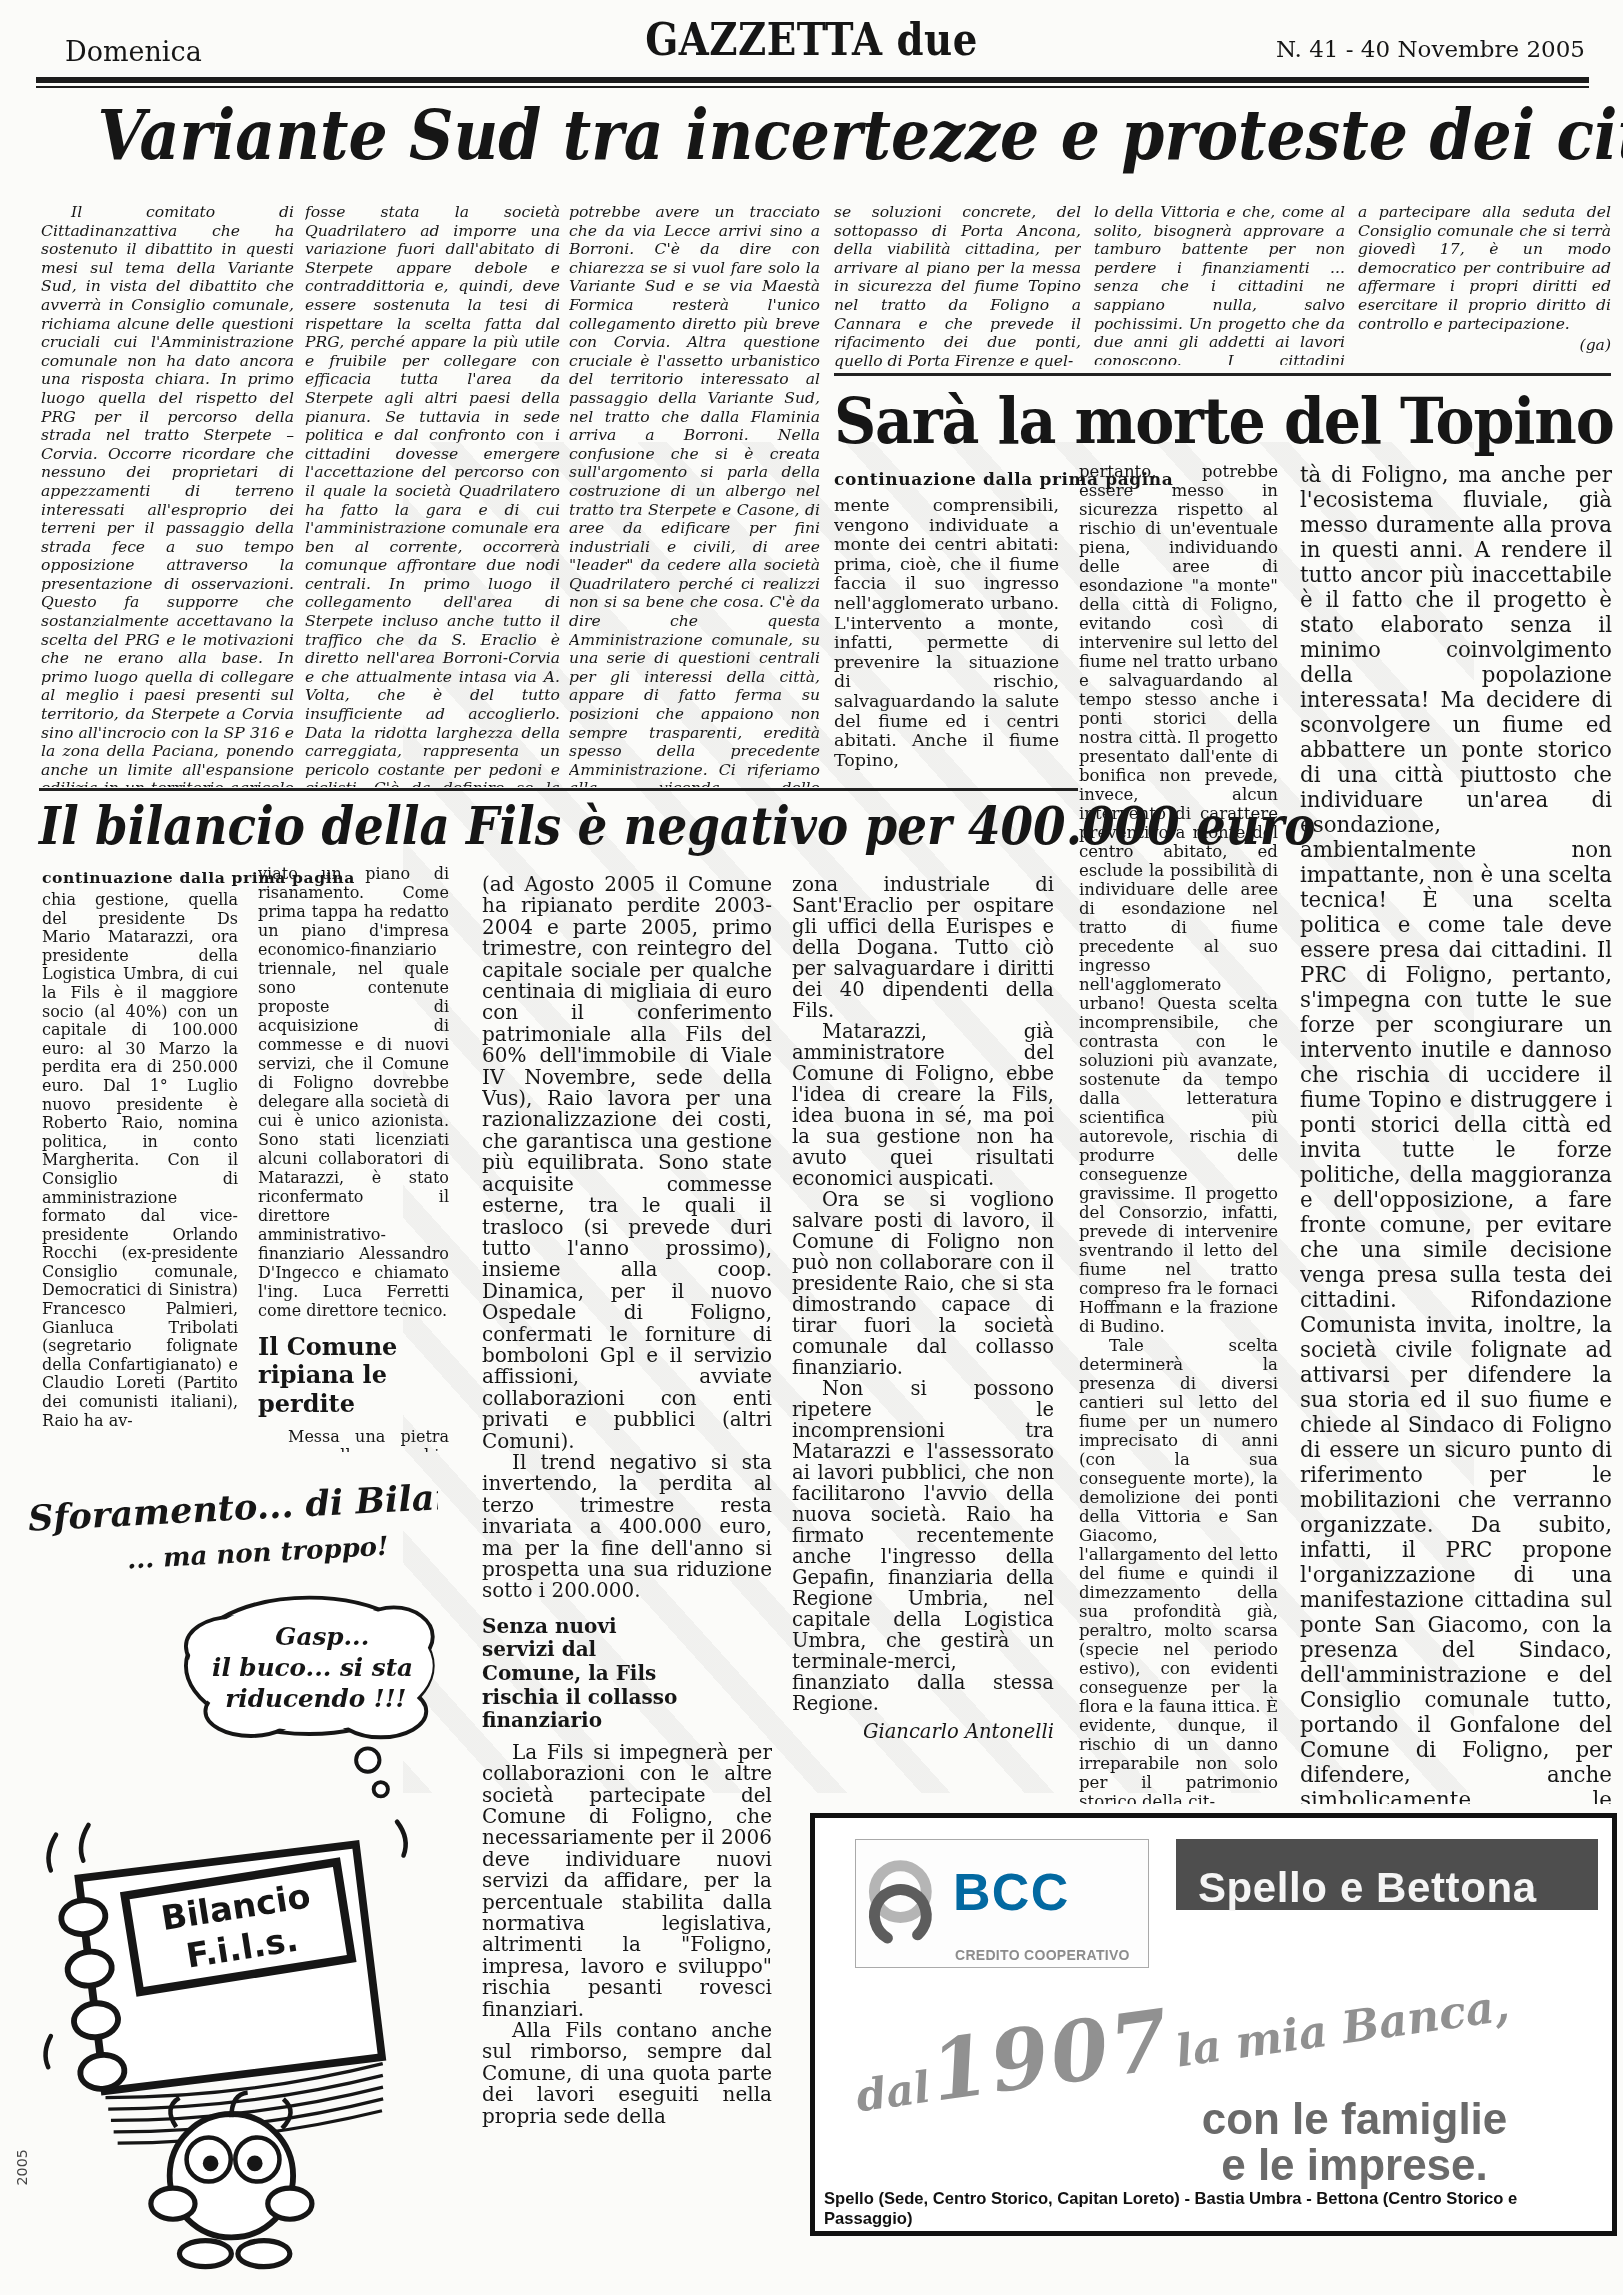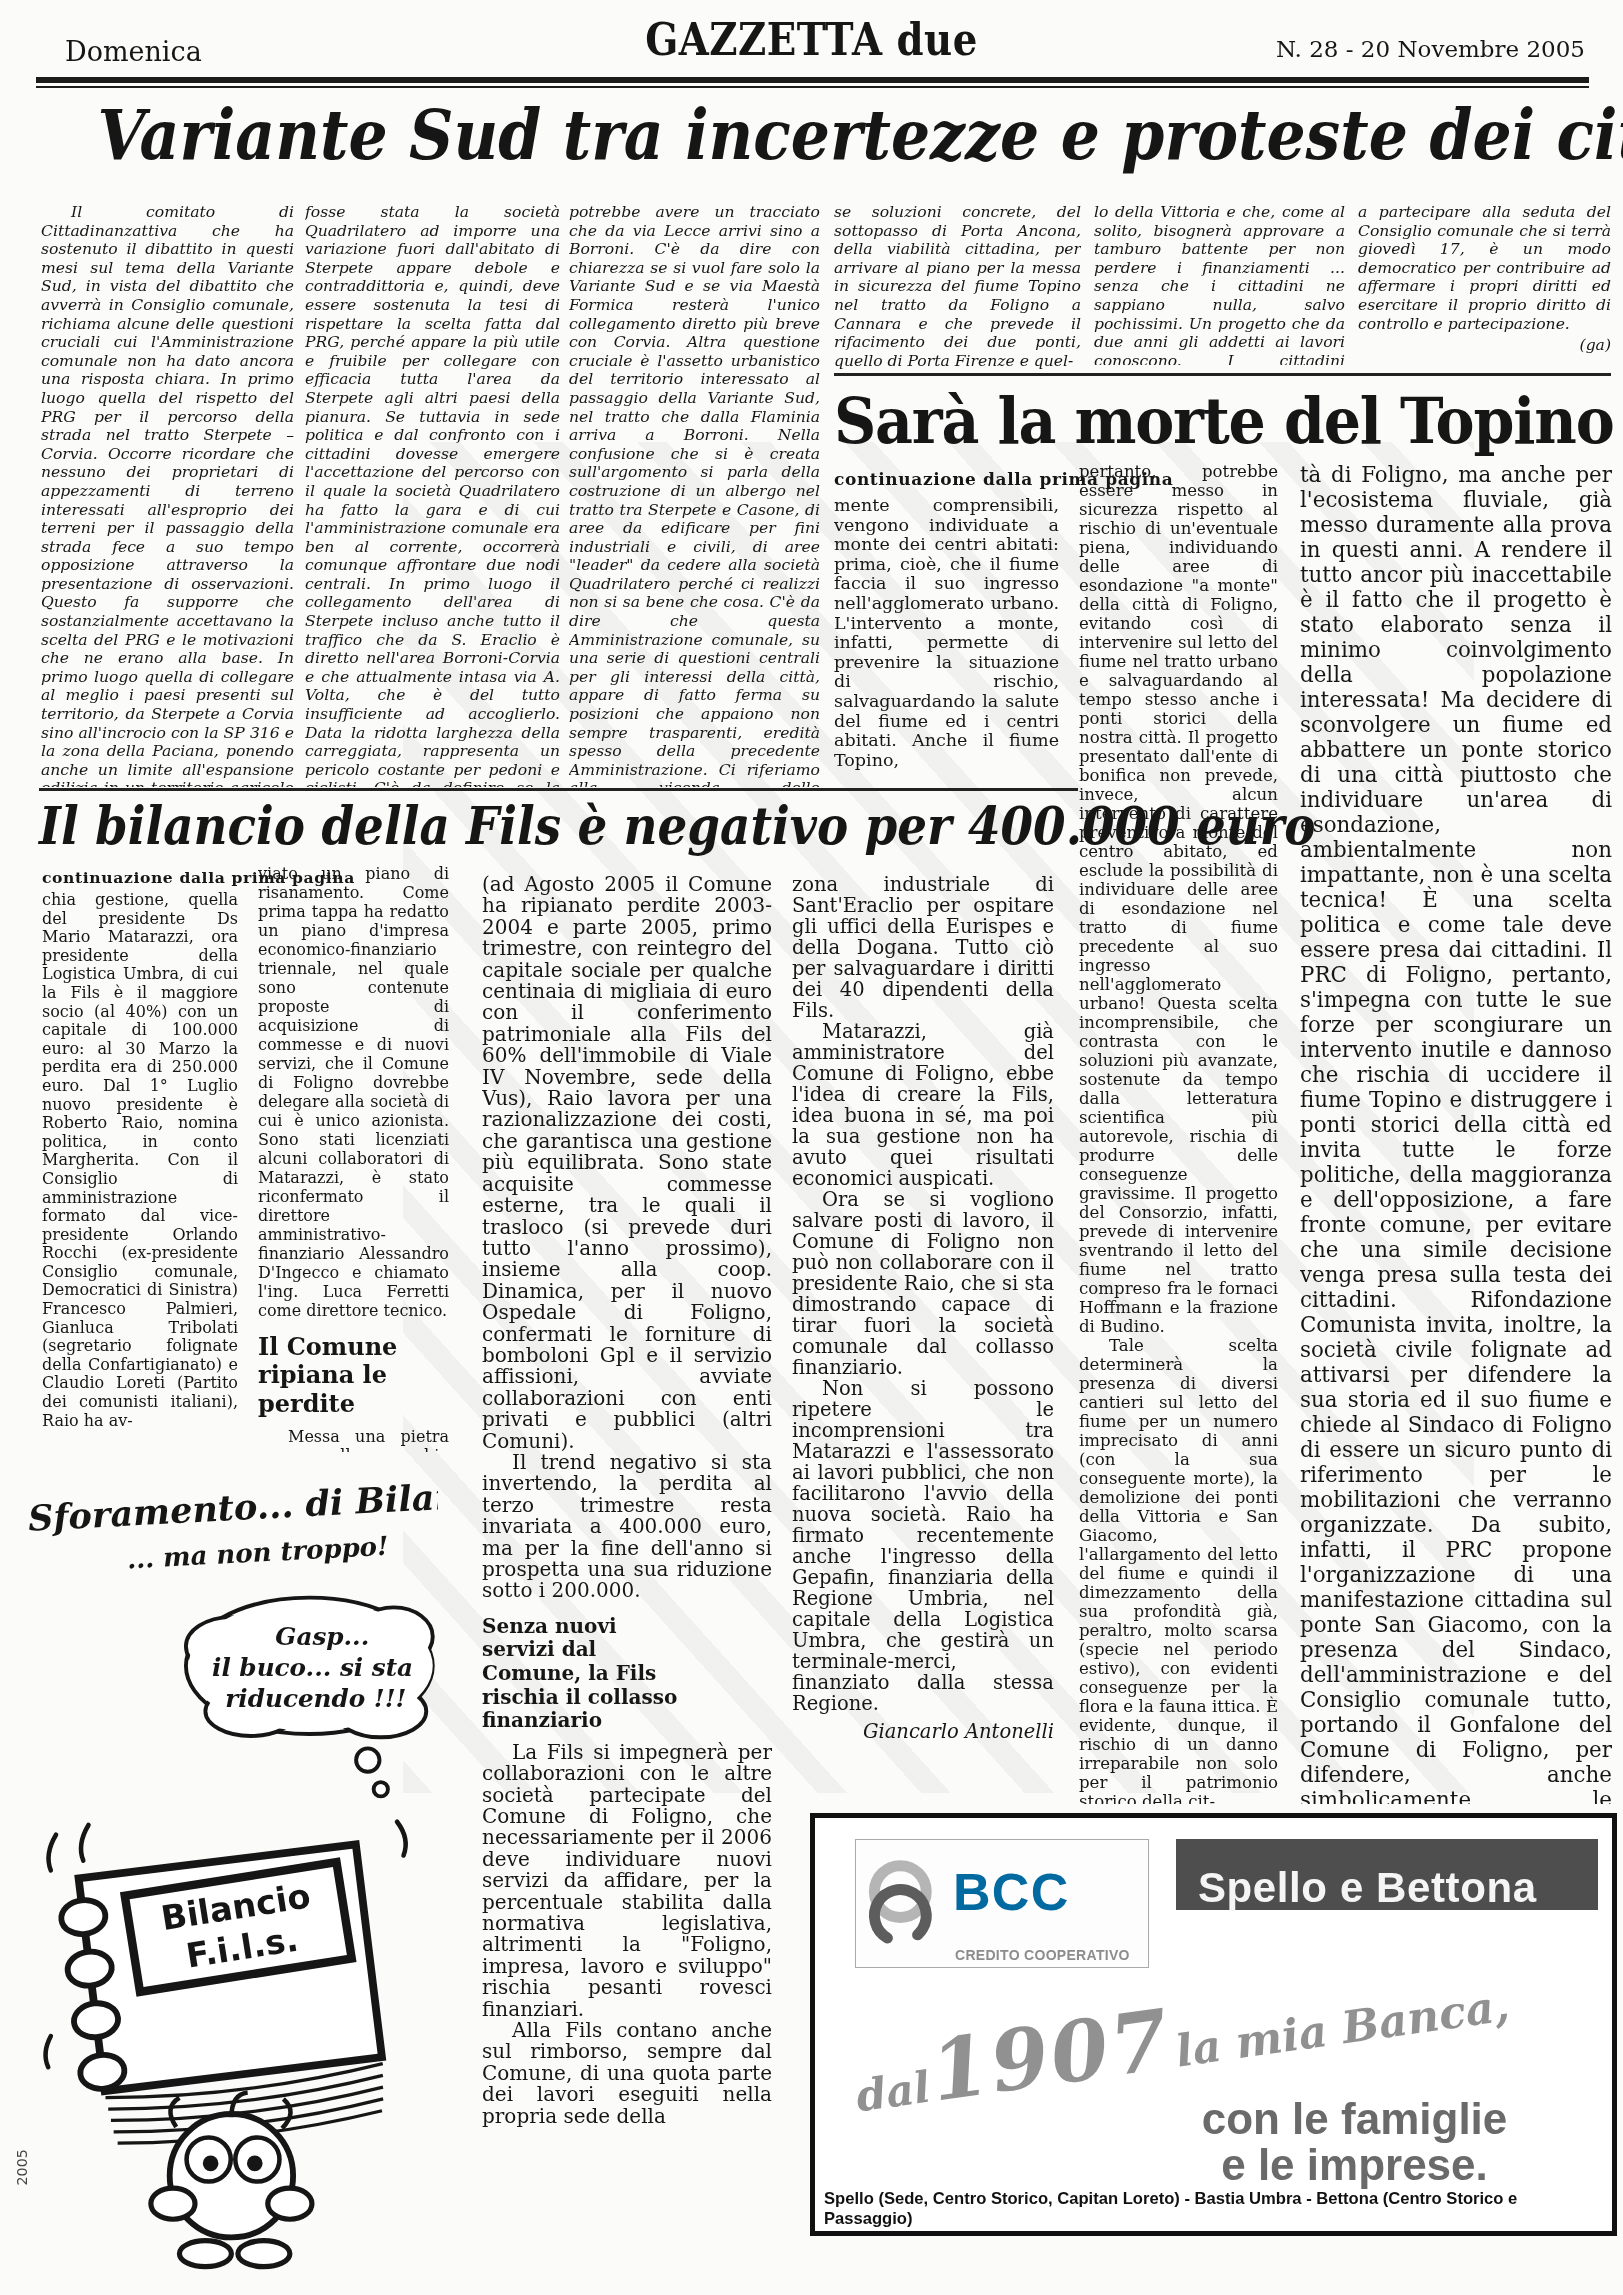--- a/index.html
+++ b/index.html
@@ -60,21 +60,21 @@
 </style>
 </head>
 <body>
 
 <div class="page">
 
   <div class="wmark"></div>
 
   <div class="hdr-day txt">Domenica</div>
   <div class="masthead txt">GAZZETTA due</div>
-  <div class="hdr-issue txt">N. 28 - 20 Novembre 2005</div>
+  <div class="hdr-issue txt">N. 41 - 40 Novembre 2005</div>
   <div class="rule-a"></div>
   <div class="rule-b"></div>
 
   <div class="lead-headline txt">Variante Sud tra incertezze e proteste dei cittadini</div>
 
   <div class="col ital txt" style="left:41px;top:203px;width:253px;height:584px;">
       <p class="ind">Il comitato di Cittadinanzattiva che ha sostenuto il dibattito in questi mesi sul tema della Variante Sud, in vista del dibattito che avverrà in Consiglio comunale, richiama alcune delle questioni cruciali cui l'Amministrazione comunale non ha dato ancora una risposta chiara. In primo luogo quella del rispetto del PRG per il percorso della strada nel tratto Sterpete – Corvia. Occorre ricordare che nessuno dei proprietari di appezzamenti di terreno interessati all'esproprio dei terreni per il passaggio della strada fece a suo tempo opposizione attraverso la presentazione di osservazioni. Questo fa supporre che sostanzialmente accettavano la scelta del PRG e le motivazioni che ne erano alla base. In primo luogo quella di collegare al meglio i paesi presenti sul territorio, da Sterpete a Corvia sino all'incrocio con la SP 316 e la zona della Paciana, ponendo anche un limite all'espansione edilizia in un territorio agricolo di pregio che si estende da Sterpete sino a Casevecchie. La motivazione che</p>
     </div>
   <div class="col ital txt" style="left:305px;top:203px;width:255px;height:584px;">
       <p>fosse stata la società Quadrilatero ad imporre una variazione fuori dall'abitato di Sterpete appare debole e contraddittoria e, quindi, deve essere sostenuta la tesi di rispettare la scelta fatta dal PRG, perché appare la più utile e fruibile per collegare con efficacia tutta l'area da Sterpete agli altri paesi della pianura. Se tuttavia in sede politica e dal confronto con i cittadini dovesse emergere l'accettazione del percorso con il quale la società Quadrilatero ha fatto la gara e di cui l'amministrazione comunale era ben al corrente, occorrerà comunque affrontare due nodi centrali. In primo luogo il collegamento dell'area di Sterpete incluso anche tutto il traffico che da S. Eraclio è diretto nell'area Borroni-Corvia e che attualmente intasa via A. Volta, che è del tutto insufficiente ad accoglierlo. Data la ridotta larghezza della carreggiata, rappresenta un pericolo costante per pedoni e ciclisti. C'è da definire se la strada prevista dal PRG si farà comunque, o se in alternativa si farà una strada che</p>

